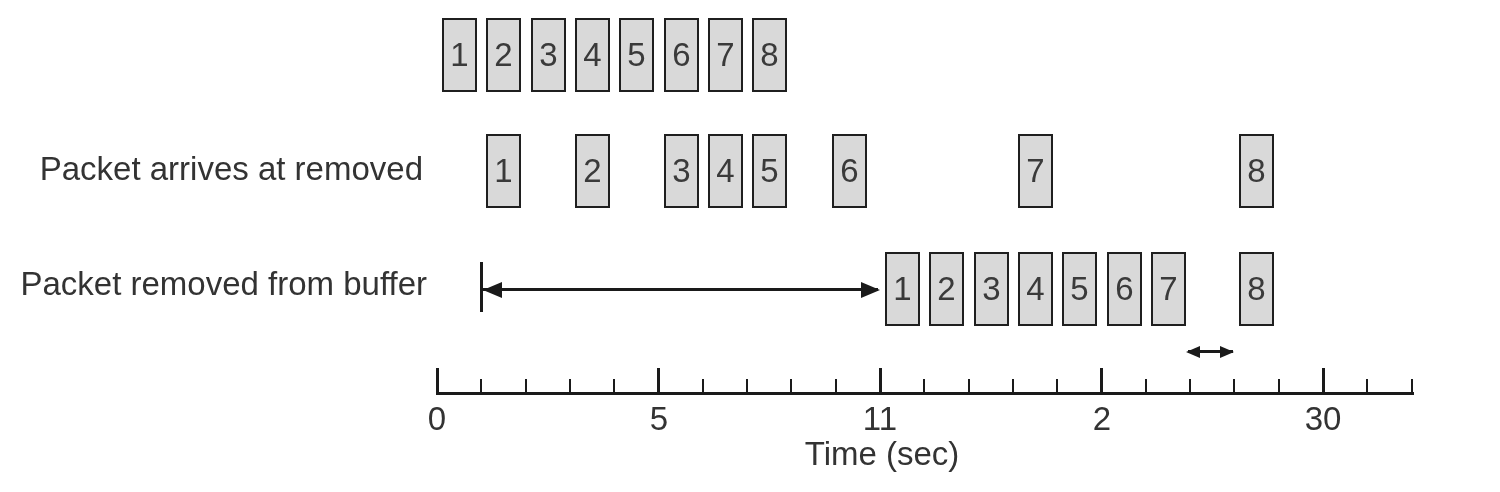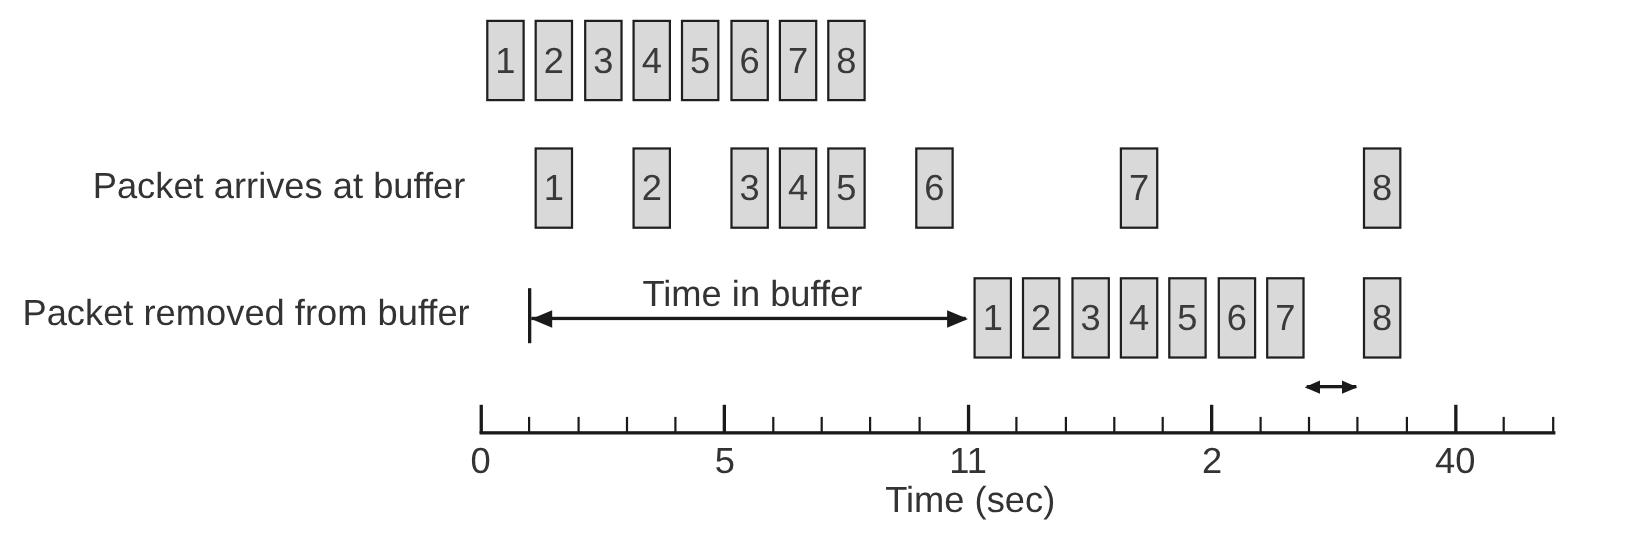--- a/index.html
+++ b/index.html
@@ -84,21 +84,21 @@
     text-align: left;
     white-space: nowrap;
     transform: translateX(-50%);
   }
 </style>
 </head>
 <body>
 
 <div id="figure">
 
-  <div class="row-label" style="right:1077px; top:149px;">Packet arrives at buffer</div>
+  <div class="row-label" style="right:1077px; top:149px;">Packet arrives at removed</div>
   <div class="row-label" style="right:1073px; top:264px;">Packet removed from buffer</div>
 
   <div id="packet-layer">
       <div class="pbox" style="left: 442px; top: 18px;">1</div>
       <div class="pbox" style="left: 486px; top: 18px;">2</div>
       <div class="pbox" style="left: 531px; top: 18px;">3</div>
       <div class="pbox" style="left: 575px; top: 18px;">4</div>
       <div class="pbox" style="left: 619px; top: 18px;">5</div>
       <div class="pbox" style="left: 664px; top: 18px;">6</div>
       <div class="pbox" style="left: 708px; top: 18px;">7</div>
@@ -118,21 +118,20 @@
       <div class="pbox" style="left: 1062px; top: 252px;">5</div>
       <div class="pbox" style="left: 1107px; top: 252px;">6</div>
       <div class="pbox" style="left: 1151px; top: 252px;">7</div>
       <div class="pbox" style="left: 1239px; top: 252px;">8</div>
     </div>
 
   <div class="vbar" id="buffer-bar" style="top: 262px; height: 50px; left: 480px;"></div>
   <div class="aline" id="buffer-arrow-line" style="top: 288px; left: 483px; width: 395px;"></div>
   <span class="ah big left" id="buffer-ah-left" style="top: 282px; left: 483px;"></span>
   <span class="ah big right" id="buffer-ah-right" style="top: 282px; left: 861px;"></span>
-  <div class="ann-text" id="buffer-label" style="left:534px; width:300px; top:247px;">Time in buffer</div>
 
   <div class="aline" id="gap-arrow-line" style="top: 350px; left: 1188px; width: 45px;"></div>
   <span class="ah sm left" id="gap-ah-left" style="top: 346px; left: 1186px;"></span>
   <span class="ah sm right" id="gap-ah-right" style="top: 346px; left: 1220px;"></span>
 
   <div class="axis-line" id="axis-line" style="top: 392px; left: 436px; width: 978px;"></div>
   <div id="tick-layer">
       <div class="tick" style="width: 3px; top: 368px; height: 26px; left: 436px;"></div>
       <div class="tick" style="width: 2px; top: 379px; height: 15px; left: 480px;"></div>
       <div class="tick" style="width: 2px; top: 379px; height: 15px; left: 525px;"></div>
@@ -155,17 +154,17 @@
       <div class="tick" style="width: 2px; top: 379px; height: 15px; left: 1278px;"></div>
       <div class="tick" style="width: 3px; top: 368px; height: 26px; left: 1322px;"></div>
       <div class="tick" style="width: 2px; top: 379px; height: 15px; left: 1366px;"></div>
       <div class="tick" style="width: 2px; top: 379px; height: 15px; left: 1411px;"></div>
     </div>
   <div id="tick-label-layer">
       <div class="tick-label" style="left: 437px; top: 399px;">0</div>
       <div class="tick-label" style="left: 659px; top: 399px;">5</div>
       <div class="tick-label" style="left: 880px; top: 399px;">11</div>
       <div class="tick-label" style="left: 1102px; top: 399px;">2</div>
-      <div class="tick-label" style="left: 1323px; top: 399px;">40</div>
+      <div class="tick-label" style="left: 1323px; top: 399px;">30</div>
     </div>
   <div class="axis-title" style="left:882px; top:434px;">Time (sec)</div>
 
 </div>
 
 </body></html>

